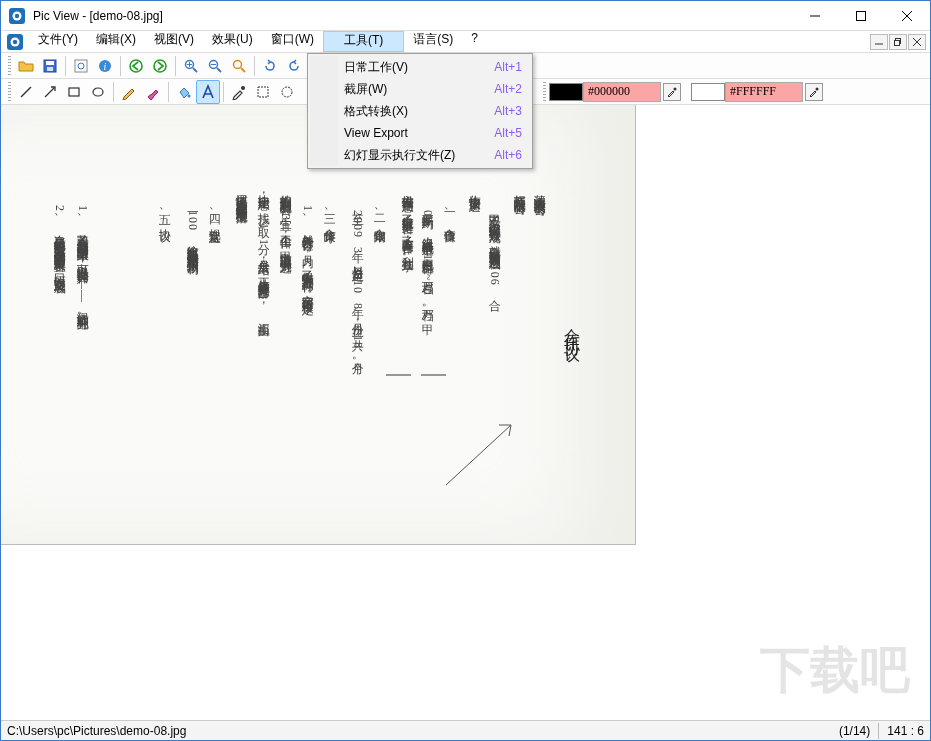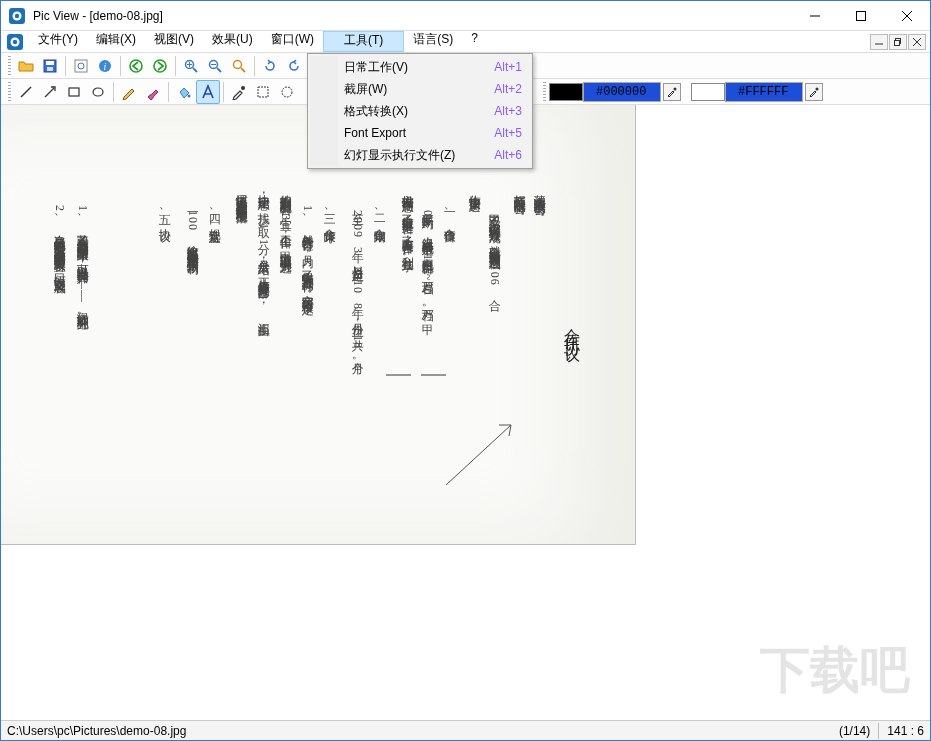--- a/index.html
+++ b/index.html
@@ -32,21 +32,21 @@
   .dd-accel { color:#8b5cf6; padding-left:14px; }
 
   
   .toolbar { height:26px; display:flex; align-items:center; padding:1px 3px; background:#fdfdfd; border-bottom:1px solid #ddd; gap:0px; }
   .tbtn { width:24px; height:24px; display:flex; align-items:center; justify-content:center; border:1px solid transparent; border-radius:2px; }
   .tbtn.active { background:#cce8ff; border-color:#66b3ff; }
   .tsep { width:1px; height:20px; background:#ccc; margin:0 3px; }
   .tgrip { width:3px; height:20px; margin:0 3px 0 4px; background:repeating-linear-gradient(to bottom,#aaa 0,#aaa 1px,transparent 1px,transparent 3px); }
 
   .swatch { display:inline-block; width:34px; height:18px; border:1px solid #888; }
-  .colorbox { width:78px; height:20px; border:1px solid #aaa; padding:1px 12px; font-size:12px; font-family:Liberation Mono, monospace; background:#1d4ed8; }
+  .colorbox { width:78px; height:20px; border:1px solid #aaa; padding:1px 4px; font-size:12px; font-family:Liberation Serif, serif; background:#fca5a5; }
   .picker { width:18px; height:18px; display:flex; align-items:center; justify-content:center; border:1px solid #999; background:#f4f4f4; margin-left:2px; }
 
   
   .content { flex:1; background:#fff; position:relative; overflow:hidden; }
   .document { position:absolute; left:0; top:0; width:635px; height:440px; background:#fafaf8; box-shadow: inset -60px 0 80px rgba(220,220,210,0.4); border-right:1px solid #bbb; border-bottom:1px solid #bbb; }
   
   
   .doc-title { position:absolute; top:210px; left:560px; writing-mode:vertical-rl; font-size:16px; letter-spacing:6px; color:#222; font-family:"SimSun","Songti SC",serif; }
   .doc-line { position:absolute; writing-mode:vertical-rl; font-size:12px; color:#444; font-family:"SimSun","Songti SC",serif; line-height:1.4; white-space:nowrap; letter-spacing:1px; }
   
@@ -319,21 +319,21 @@
       </div>
     <div class="dd-item">
         <span class="dd-label">截屏(W)</span>
         <span class="dd-accel">Alt+2</span>
       </div>
     <div class="dd-item">
         <span class="dd-label">格式转换(X)</span>
         <span class="dd-accel">Alt+3</span>
       </div>
     <div class="dd-item">
-        <span class="dd-label">Font Export</span>
+        <span class="dd-label">View Export</span>
         <span class="dd-accel">Alt+5</span>
       </div>
     <div class="dd-item">
         <span class="dd-label">幻灯显示执行文件(Z)</span>
         <span class="dd-accel">Alt+6</span>
       </div>
   </div>
 
   <div class="content">
 

